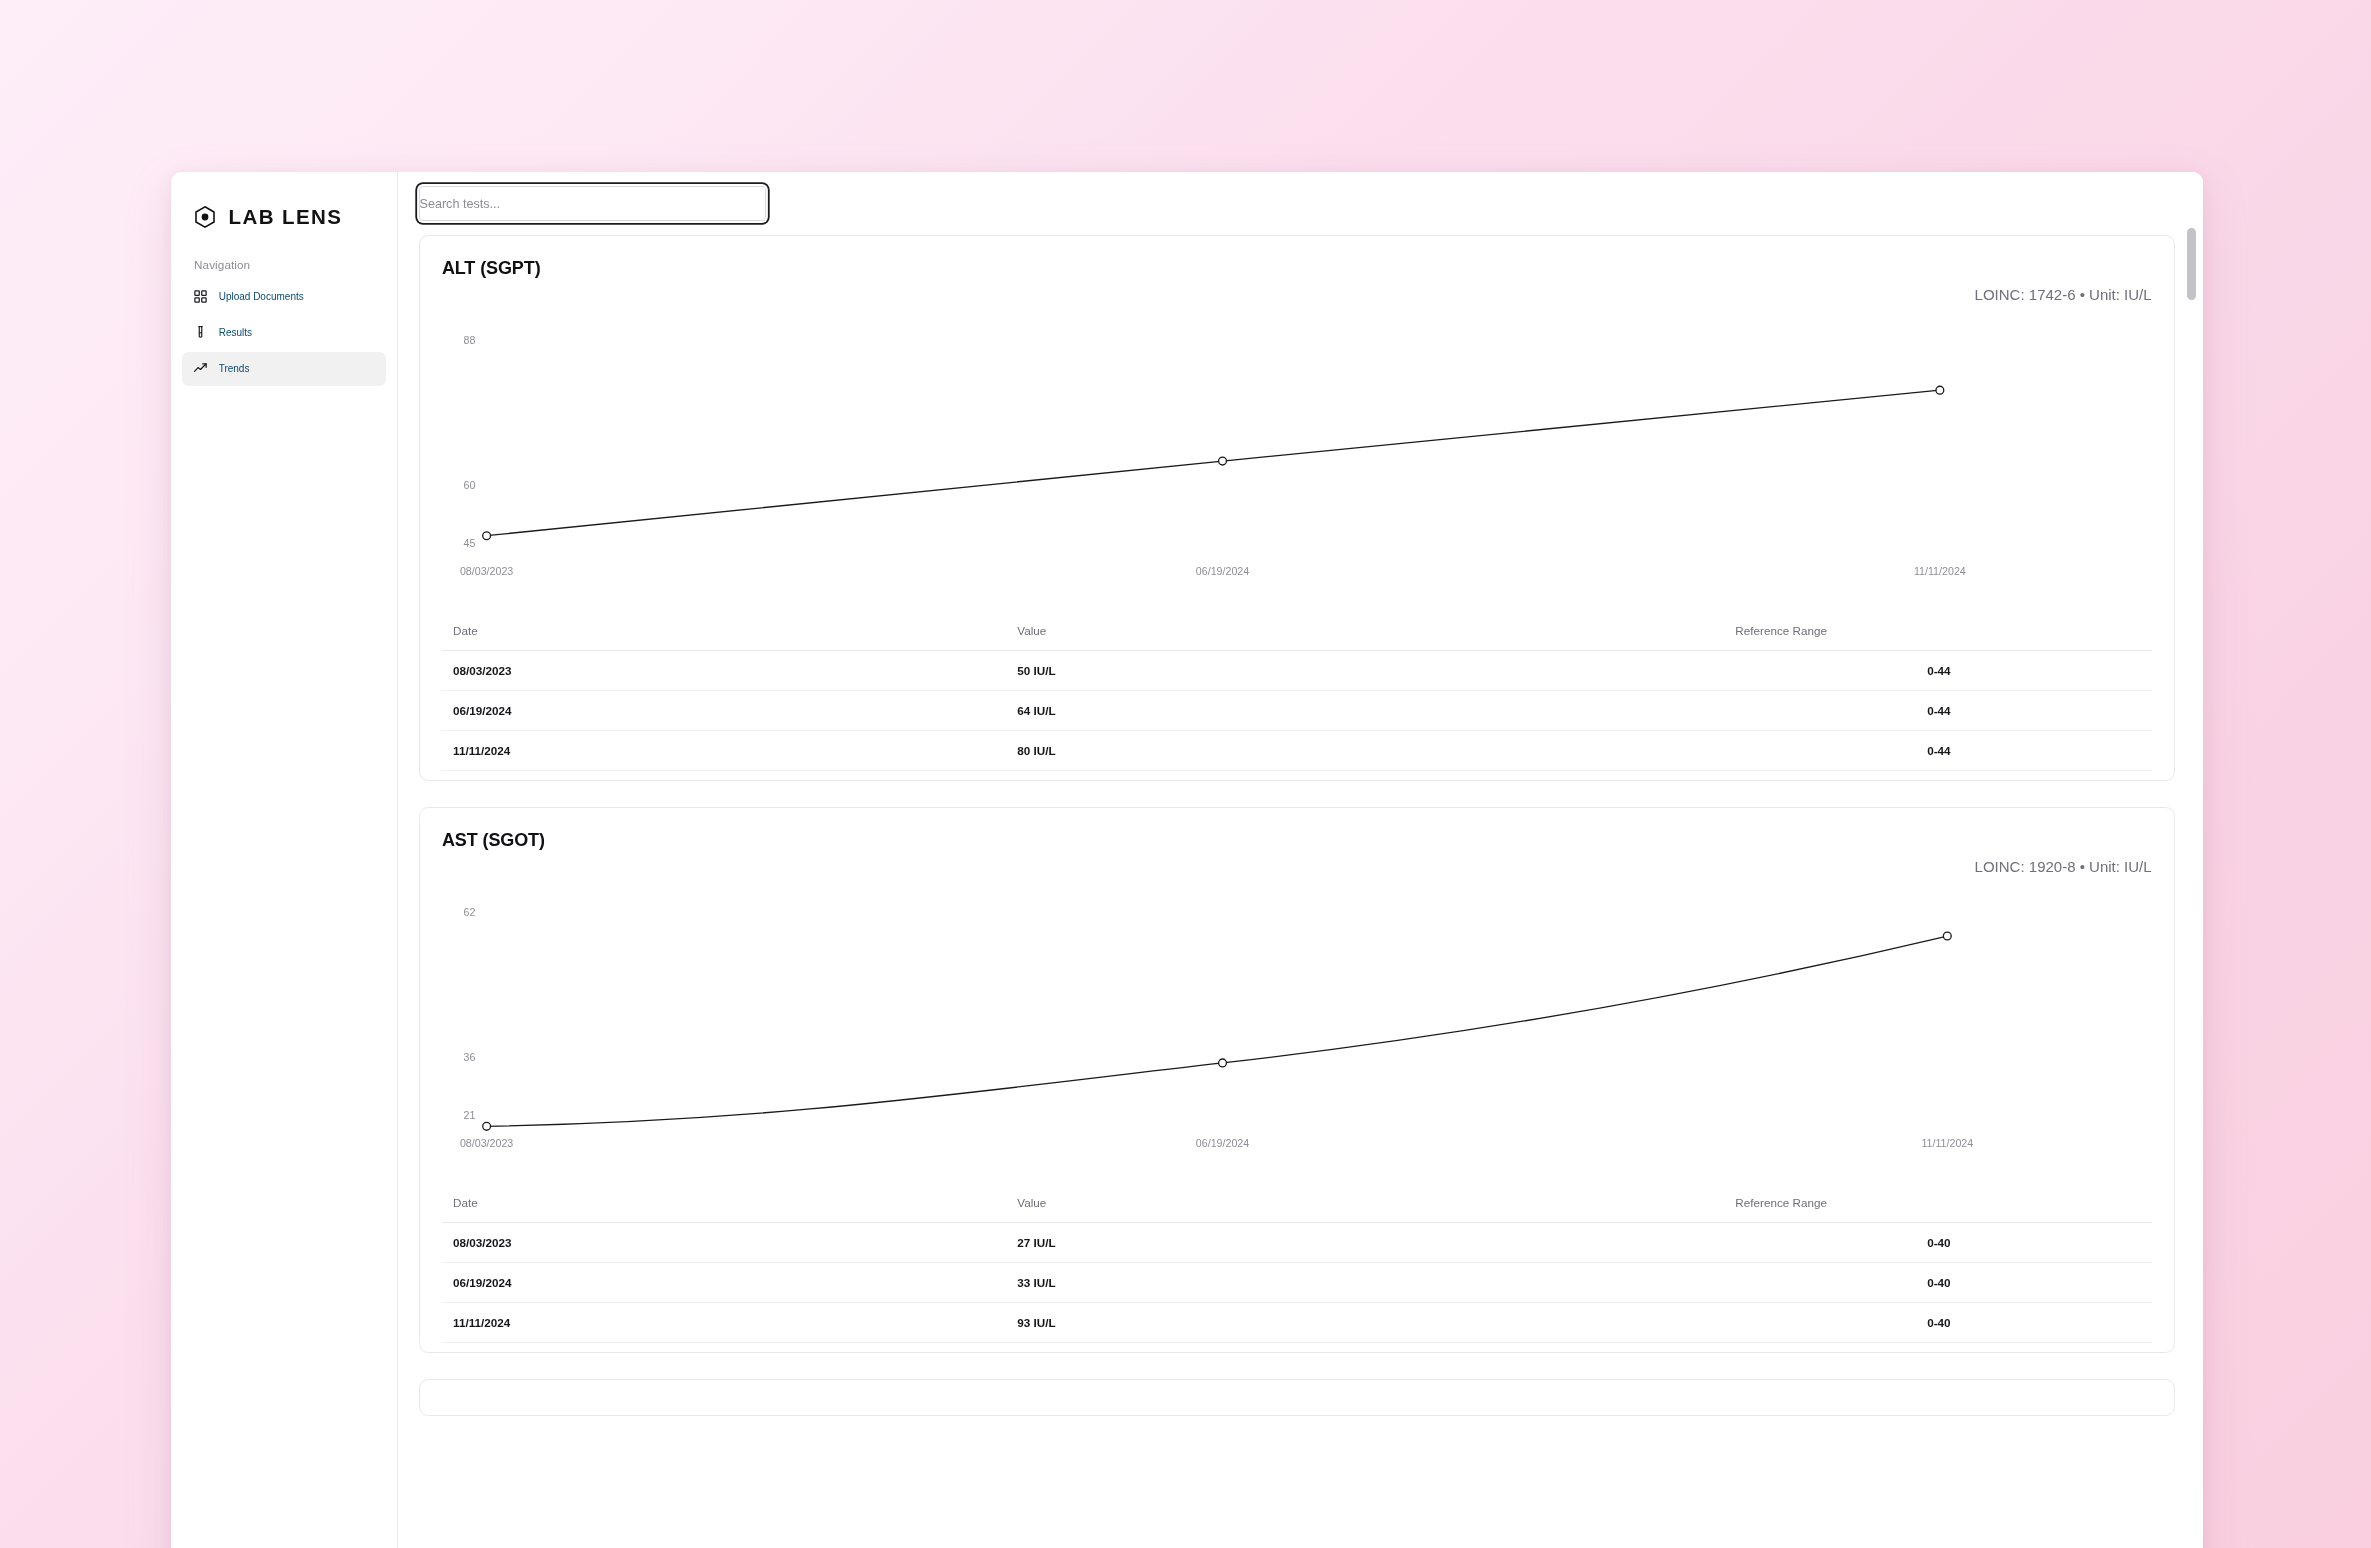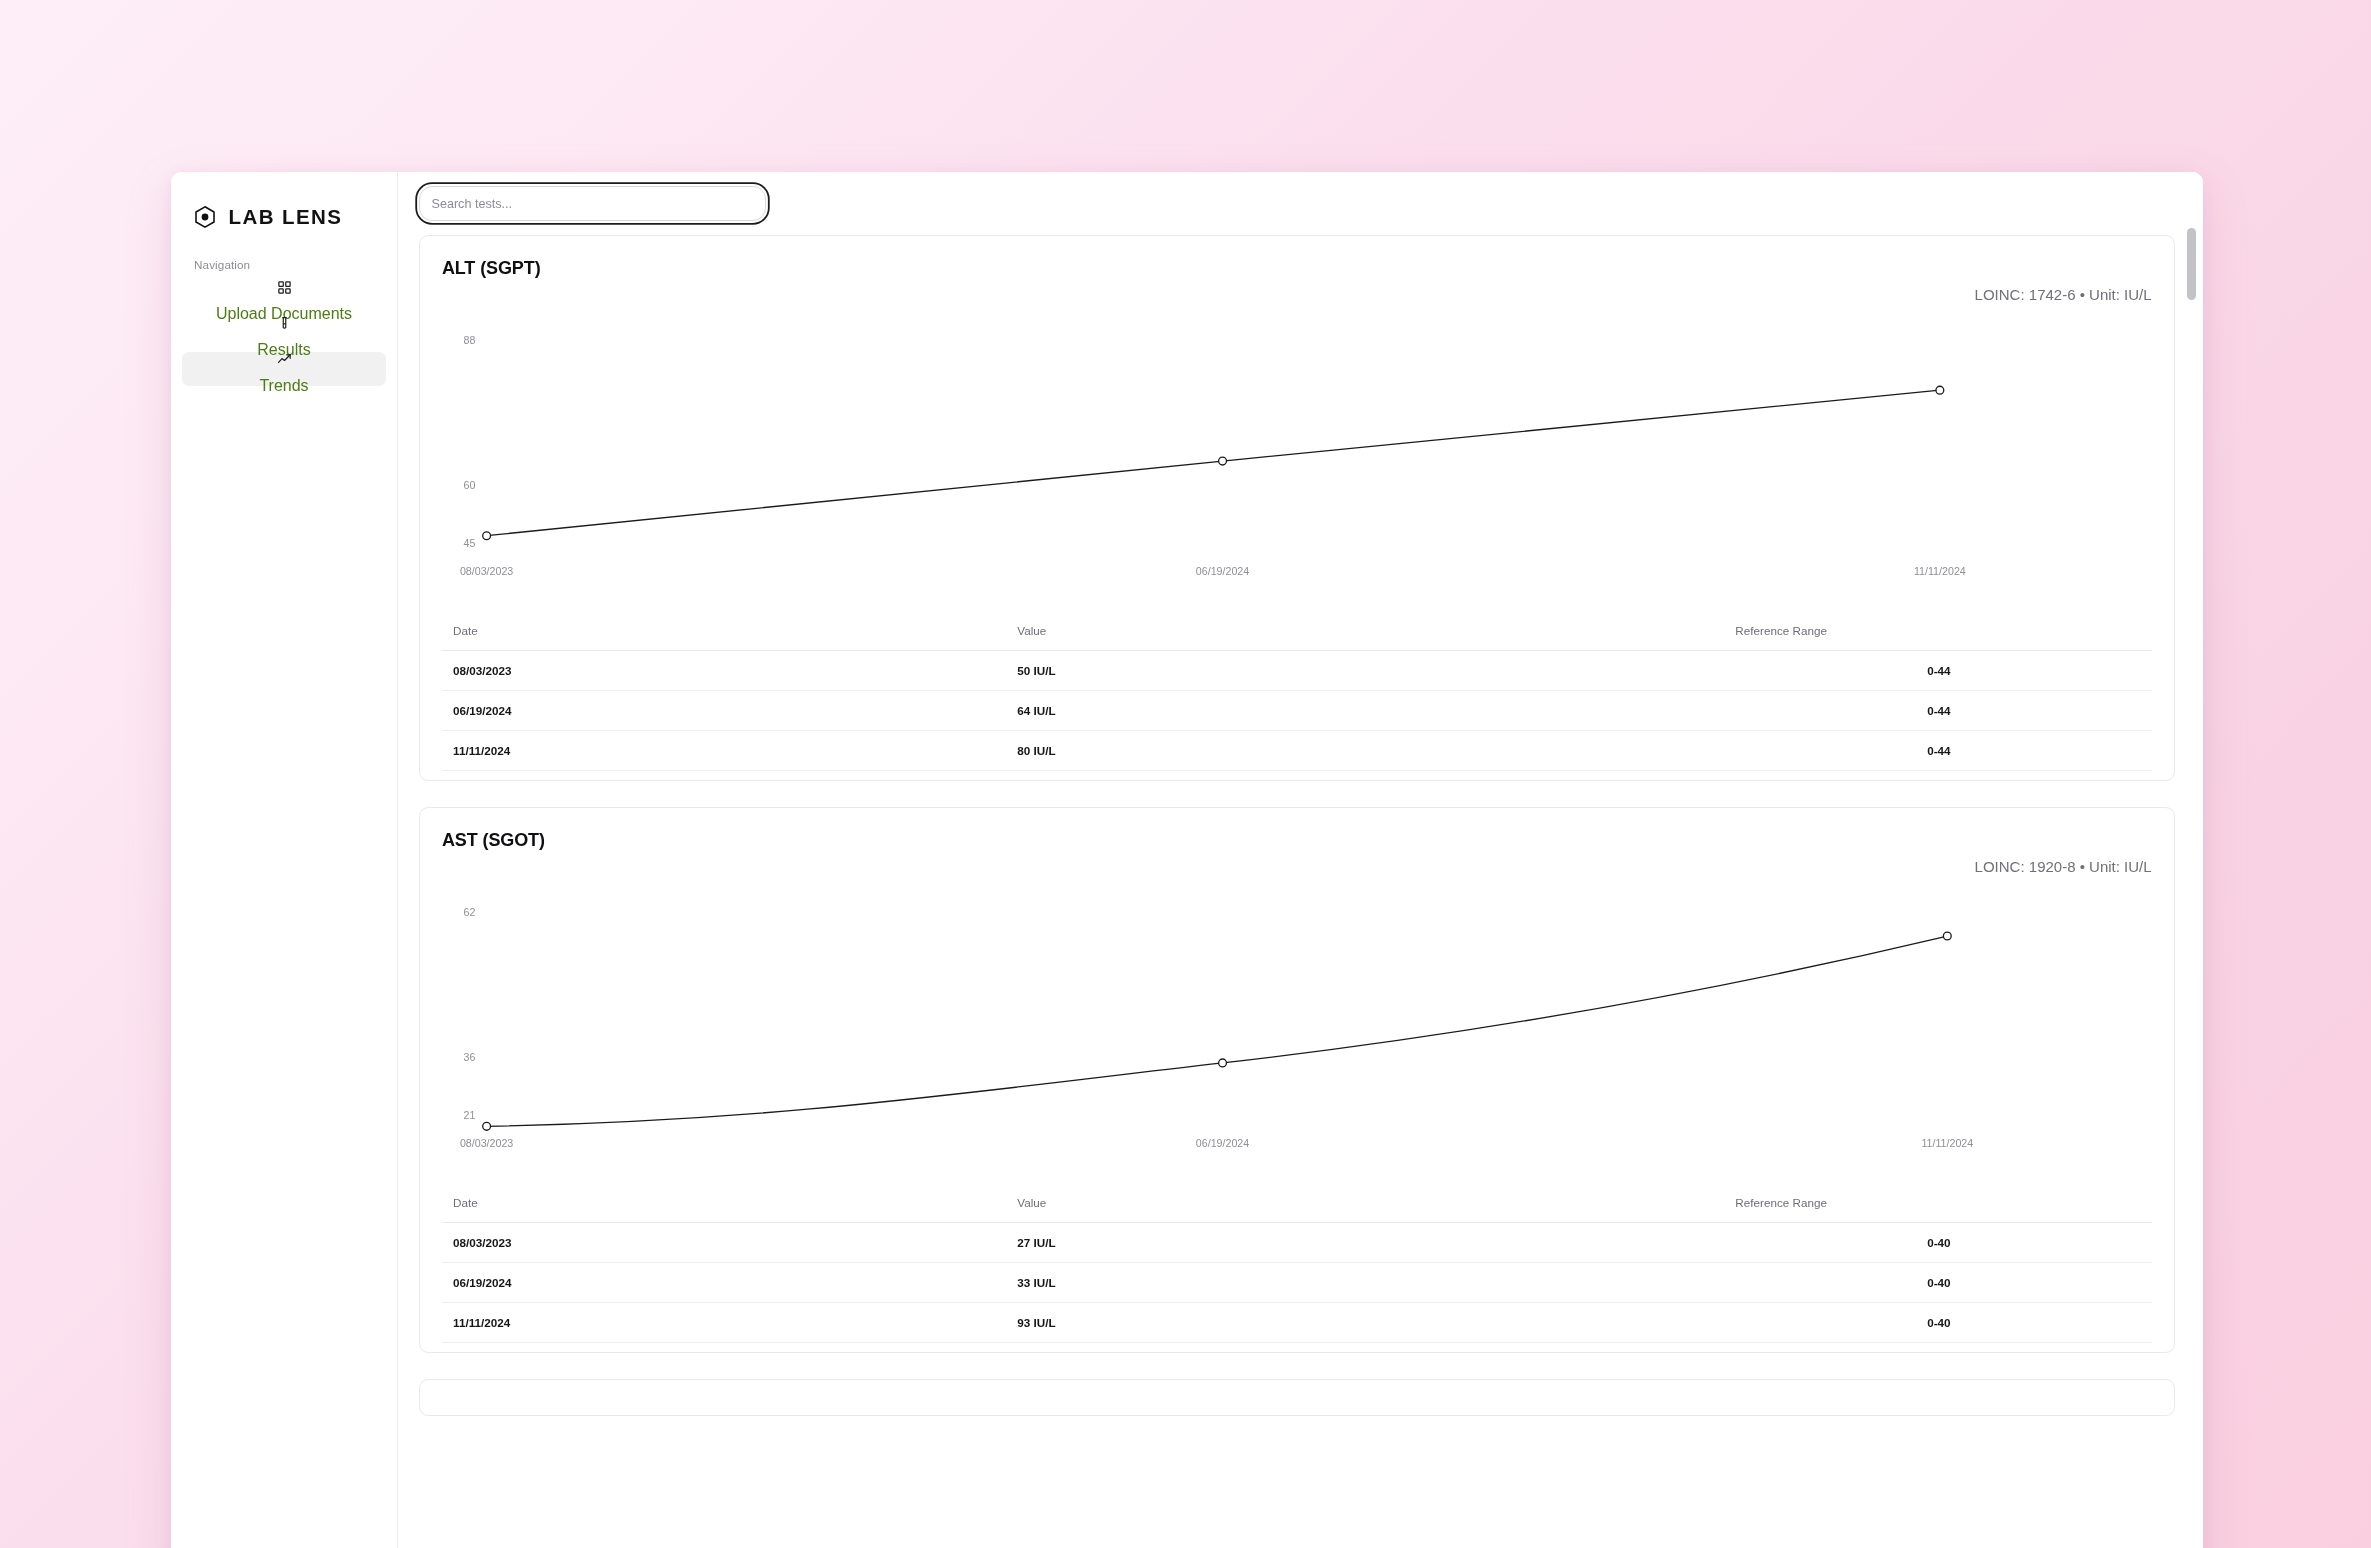--- a/index.html
+++ b/index.html
@@ -73,26 +73,25 @@
 
   .nav-list { padding: 0 11.2px; }
 
   .nav-item {
     display: flex;
     align-items: center;
     gap: 10.3px;
     height: 34px;
     padding: 0 11.2px;
     border-radius: 6.5px;
-    font-size: 16px;
-    color: #4d7c0f;
+    font-size: 10px;
+    color: #0c4a6e;
     cursor: pointer;
     margin-bottom: 1.9px;
     white-space: nowrap;
-    flex-direction: column;
   }
   .nav-item.active { background: #f1f1f2; }
   .nav-ico { width: 15px; height: 15px; flex: 0 0 15px; display:block; color:#1d1d20; }
 
   .sidebar-footer {
     margin-top: auto;
     border-top: 0.9px solid #ececec;
     padding: 0 13px;
     height: 52px;
     display: flex;
@@ -131,26 +130,26 @@
   }
 
   .search-wrap {
     width: 347px;
     position: relative;
   }
   .search-input {
     width: 100%;
     height: 35px;
     border: 1.4px solid #d9d9dd;
-    border-radius: 13px;
+    border-radius: 4px;
     background: #ffffff;
     font-size: 12.6px;
     font-family: "Liberation Sans", sans-serif;
     color: #18181b;
-    padding: 0 12px;
+    padding: 0 0;
     outline: none;
     box-shadow: 0 0 0 1.9px #ffffff, 0 0 0 3.7px #1c1c1f;
   }
   .search-input::placeholder { color: #8c8c93; }
 
   .scroll-area {
     flex: 1;
     overflow: hidden;
     padding: 0 28px 0 20.5px;
     position: relative;

